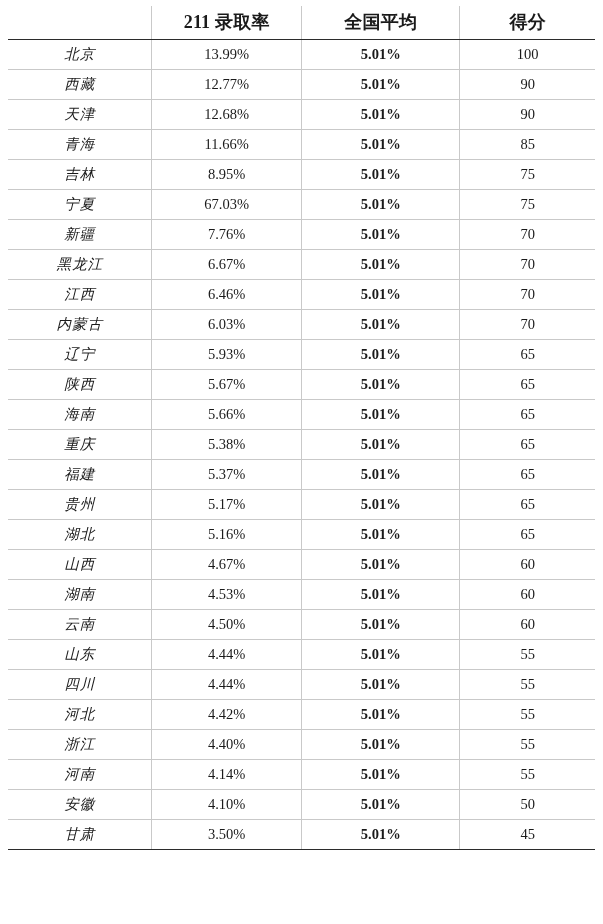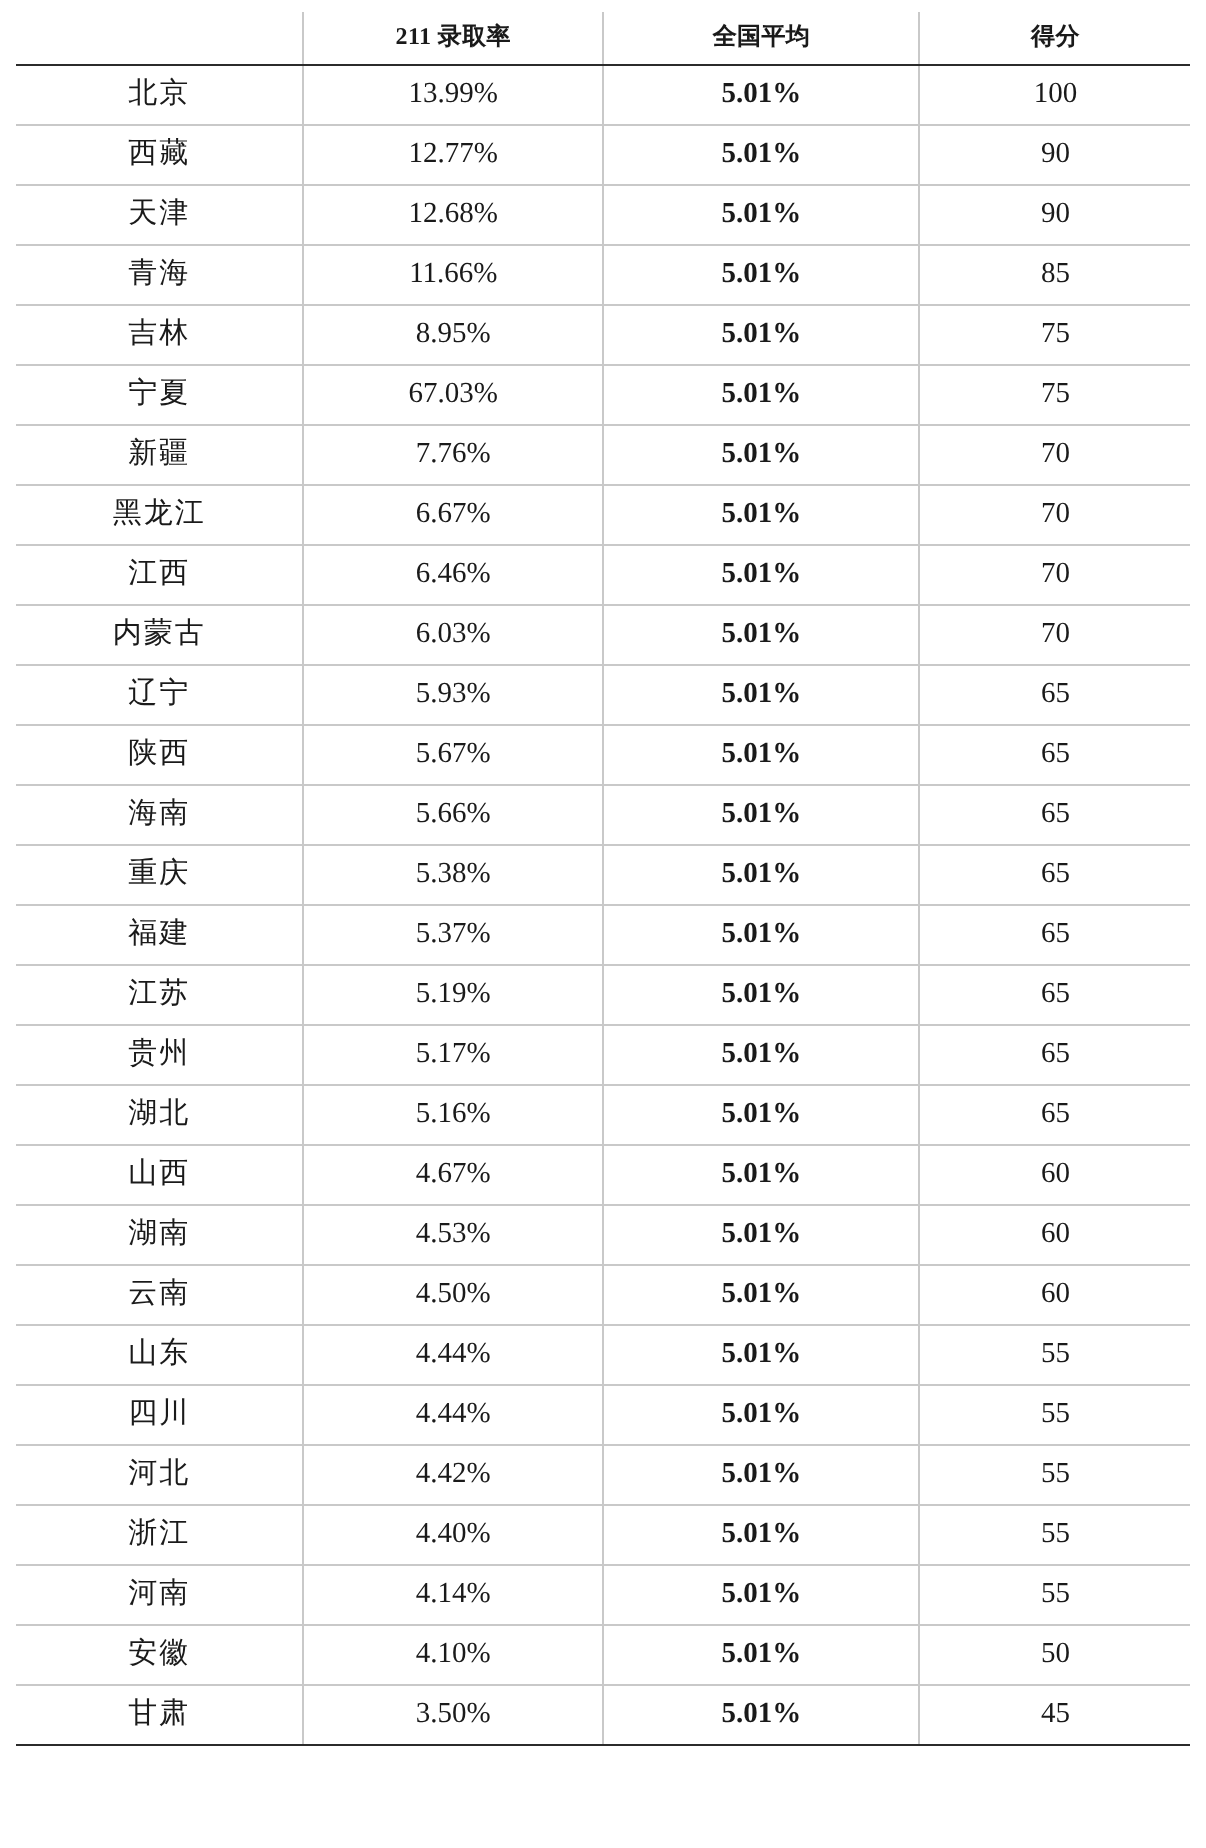--- a/index.html
+++ b/index.html
@@ -26,21 +26,21 @@
     border-collapse: collapse;
     table-layout: fixed;
   }
   table.data-table col.c-region { width: 24.5%; }
   table.data-table col.c-rate   { width: 25.5%; }
   table.data-table col.c-avg    { width: 27%; }
   table.data-table col.c-score  { width: 23%; }
 
   thead th {
     font-weight: bold;
-    font-size: 12px;
+    font-size: 18px;
     padding: 4px 0 5px 0;
     text-align: center;
     border-bottom: 1.6px solid #2b2b2b;
     background: #ffffff;
     letter-spacing: 0.2px;
   }
   thead th.blank {
     border-bottom: 1.6px solid #2b2b2b;
   }
   tbody td {
@@ -49,20 +49,21 @@
     padding: 2px 0 2px 0;
     height: 25px;
     border-bottom: 1px solid #c9c9c9;
     line-height: 21px;
   }
   tbody tr:last-child td {
     border-bottom: 1.6px solid #2b2b2b;
   }
   tbody td.region {
     letter-spacing: 1px;
+    font-style: italic;
   }
   tbody td.rate {
     font-variant-numeric: tabular-nums;
   }
   tbody td.avg {
     font-variant-numeric: tabular-nums;
     font-weight: bold;
   }
   tbody td.score {
     font-variant-numeric: tabular-nums;
@@ -182,26 +183,20 @@
           <td class="avg">5.01%</td>
           <td class="score">65</td>
         </tr>
         <tr>
           <td class="region">福建</td>
           <td class="rate">5.37%</td>
           <td class="avg">5.01%</td>
           <td class="score">65</td>
         </tr>
         <tr>
-          <td class="region">江苏</td>
-          <td class="rate">5.19%</td>
-          <td class="avg">5.01%</td>
-          <td class="score">65</td>
-        </tr>
-        <tr>
           <td class="region">贵州</td>
           <td class="rate">5.17%</td>
           <td class="avg">5.01%</td>
           <td class="score">65</td>
         </tr>
         <tr>
           <td class="region">湖北</td>
           <td class="rate">5.16%</td>
           <td class="avg">5.01%</td>
           <td class="score">65</td>

